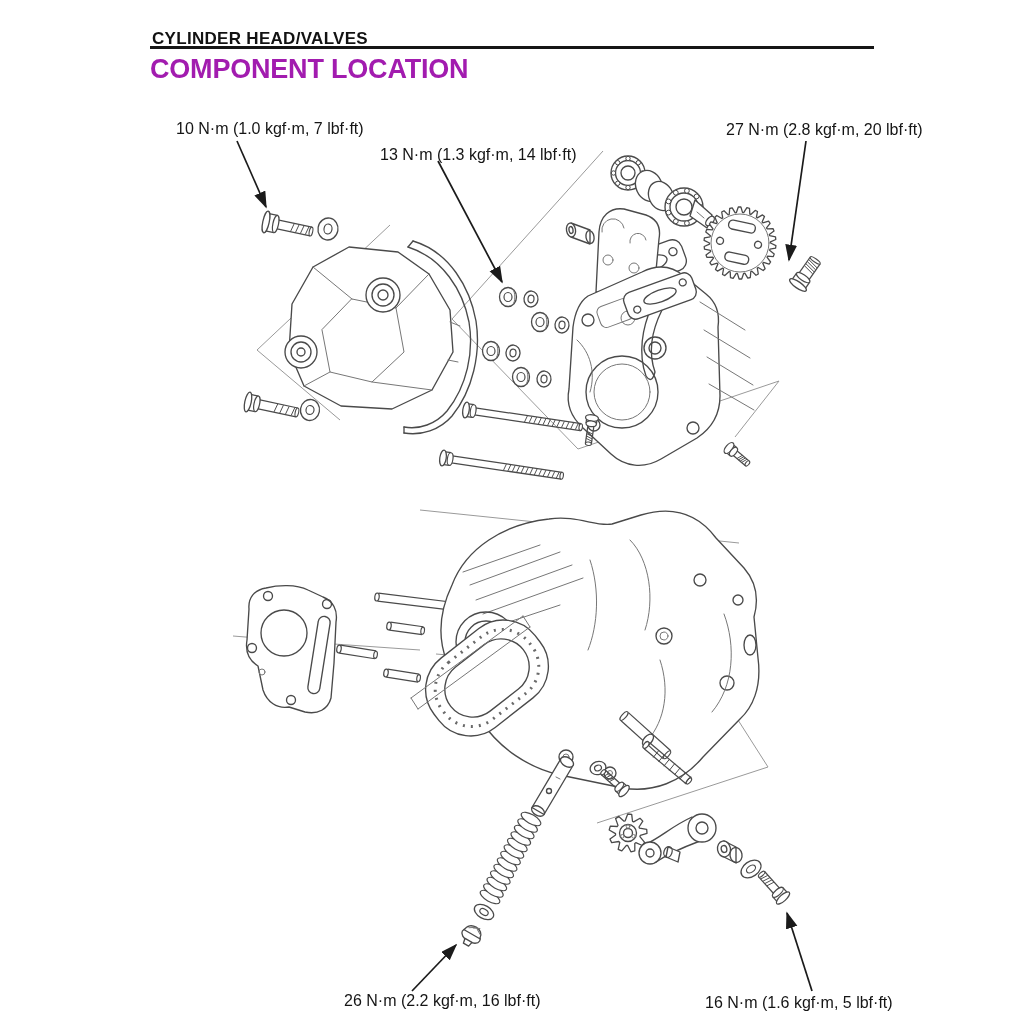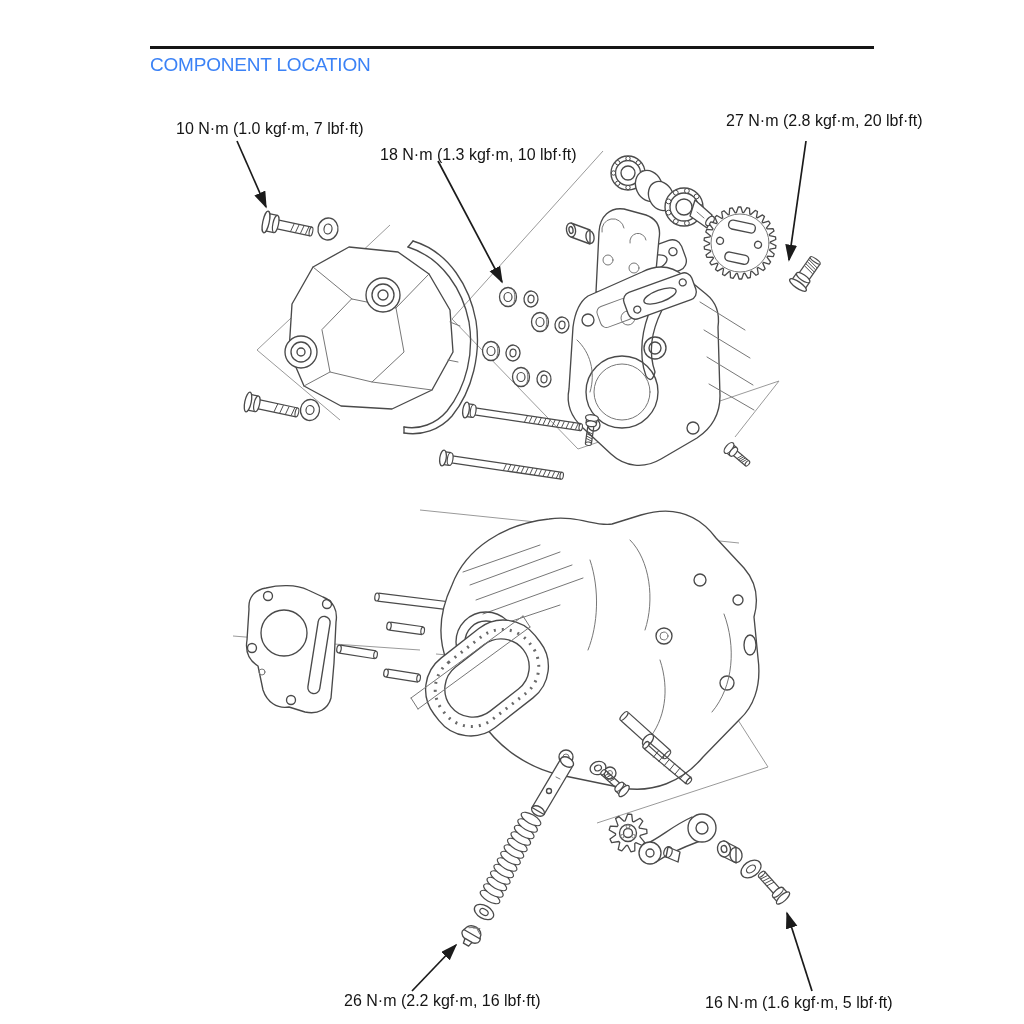--- a/index.html
+++ b/index.html
@@ -6,36 +6,37 @@
   .page{
     position:relative;width:1024px;height:1024px;background:#ffffff;
     font-family:"Liberation Sans", sans-serif;overflow:hidden;margin:0 auto;
   }
   .sec-title{
     position:absolute;left:152px;top:29px;font-size:17px;font-weight:bold;
     color:#121212;letter-spacing:.3px;white-space:nowrap;
   }
   .rule{position:absolute;left:150px;top:46px;width:724px;height:3px;background:#161616;}
   .page-title{
-    position:absolute;left:150px;top:54px;font-size:19px;font-weight:normal;
-    color:#3b82f6;letter-spacing:-.2px;white-space:nowrap;
+    position:absolute;left:150px;top:54px;font-size:27px;font-weight:bold;
+    color:#a21caf;letter-spacing:-.2px;white-space:nowrap;
   }
   .tq{position:absolute;font-size:16px;color:#151515;white-space:nowrap;}
   svg#diagram{position:absolute;left:0;top:0;}
   .ln{stroke:#4a4a4a;stroke-width:1.35;fill:none;stroke-linejoin:round;stroke-linecap:round;}
   .fw{stroke:#4a4a4a;stroke-width:1.35;fill:#fff;stroke-linejoin:round;}
   .lt{stroke:#777;stroke-width:1;fill:none;stroke-linecap:round;}
   .cl{stroke:#9a9a9a;stroke-width:1;fill:none;}
   .ar{stroke:#1b1b1b;stroke-width:1.7;fill:none;}
 </style>
 </head>
 <body>
 
 <div class="page">
 
+  <div class="sec-title">CYLINDER HEAD/VALVES</div>
   <div class="rule"></div>
   <div class="page-title">COMPONENT LOCATION</div>
 
   <svg id="diagram" width="1024" height="1024" viewBox="0 0 1024 1024">
     <defs>
       <marker id="ah" markerWidth="10" markerHeight="8" refX="9" refY="3.5" orient="auto">
         <path d="M0,0 L10,3.5 L0,7 Z" fill="#1b1b1b"></path>
       </marker>
     </defs>
 
@@ -542,17 +543,17 @@
     <g>
       <path class="ar" marker-end="url(#ah)" d="M 237,141 L 266,207"></path>
       <path class="ar" marker-end="url(#ah)" d="M 438,161 L 502,282"></path>
       <path class="ar" marker-end="url(#ah)" d="M 806,141 L 789,260"></path>
       <path class="ar" marker-end="url(#ah)" d="M 412,991 L 456,945"></path>
       <path class="ar" marker-end="url(#ah)" d="M 812,991 L 787,913"></path>
     </g>
   </svg>
 
   <div class="tq" style="left:176px;top:120px">10 N·m (1.0 kgf·m, 7 lbf·ft)</div>
-  <div class="tq" style="left:380px;top:146px">18 N·m (1.3 kgf·m, 10 lbf·ft)</div>
-  <div class="tq" style="left:726px;top:112px">27 N·m (2.8 kgf·m, 20 lbf·ft)</div>
+  <div class="tq" style="left:380px;top:146px">13 N·m (1.3 kgf·m, 14 lbf·ft)</div>
+  <div class="tq" style="left:726px;top:121px">27 N·m (2.8 kgf·m, 20 lbf·ft)</div>
   <div class="tq" style="left:344px;top:992px">26 N·m (2.2 kgf·m, 16 lbf·ft)</div>
   <div class="tq" style="left:705px;top:994px">16 N·m (1.6 kgf·m, 5 lbf·ft)</div>
 </div>
 
 </body></html>

